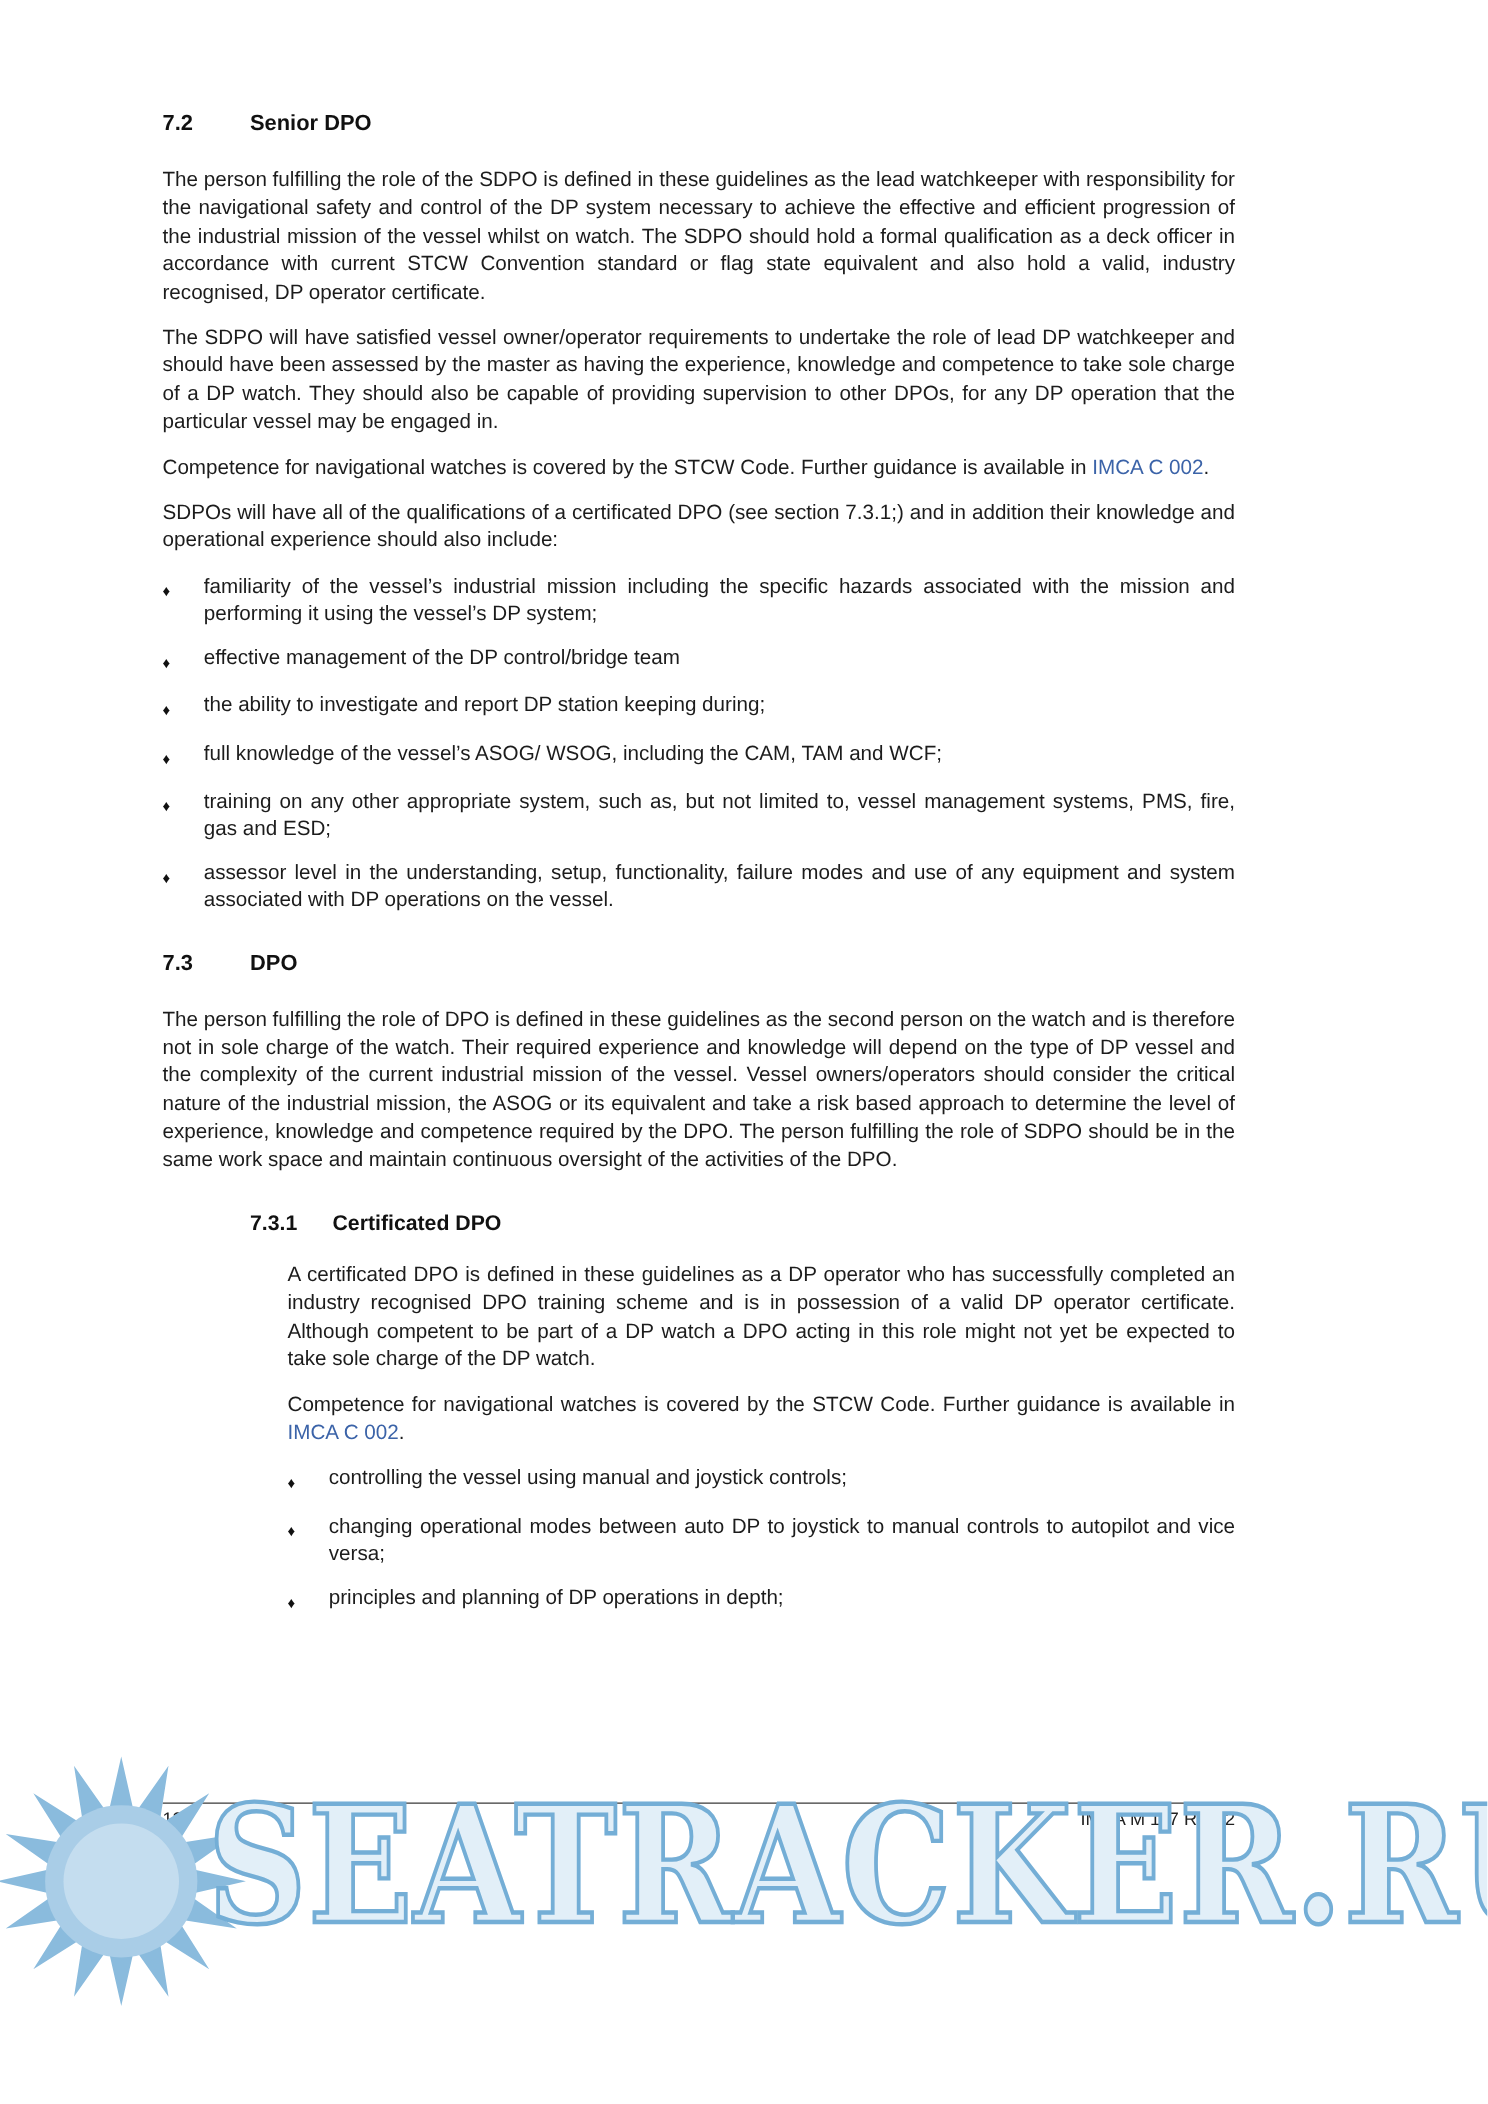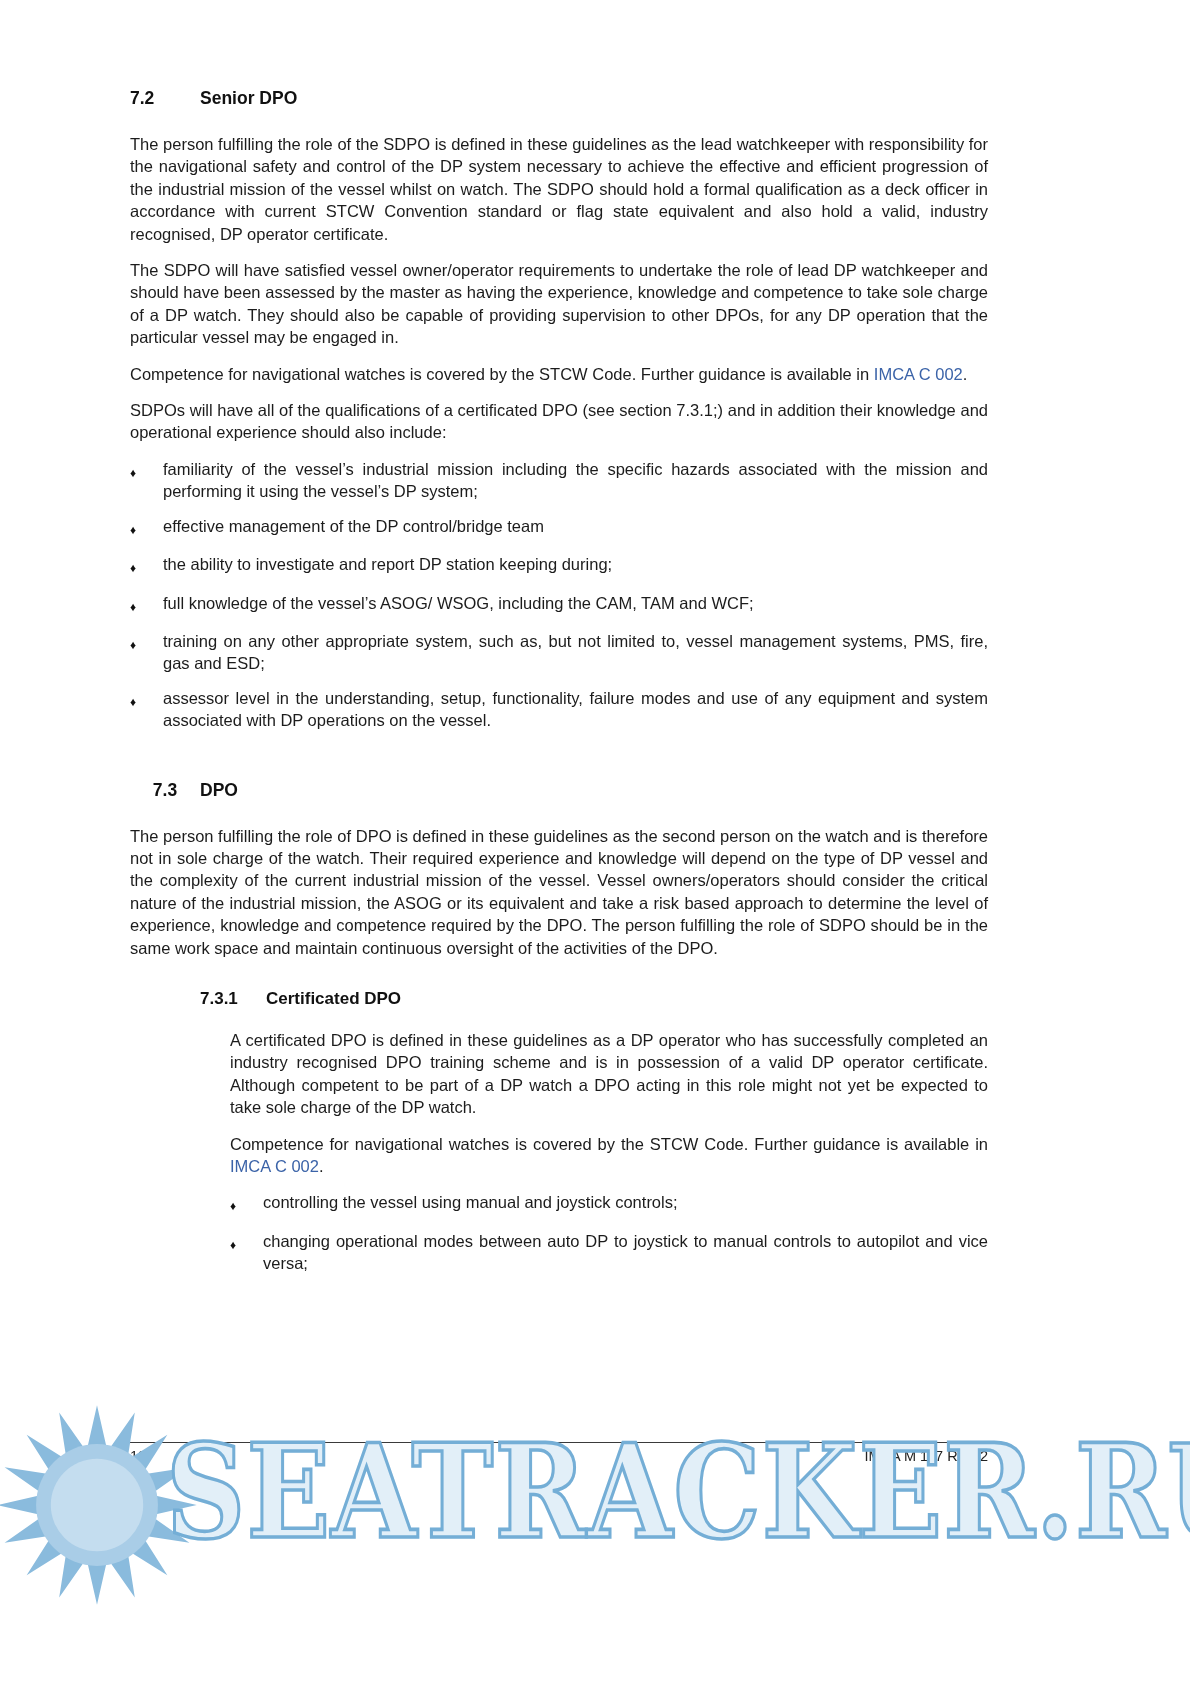--- a/index.html
+++ b/index.html
@@ -9,21 +9,21 @@
     width:1190px; height:1683px;
     background:#ffffff;
     overflow:hidden;
     font-family:"Liberation Sans", sans-serif;
     color:#1c1c1c;
   }
   .content { position:absolute; top:88px; left:130px; width:858px; }
 
   .sec-head { display:flex; font-weight:bold; font-size:17.5px; margin-bottom:24px; color:#111; }
   .sec-head .num { width:70px; flex:none; }
-  .sec-head.mt-73 { margin-top:48px;text-align:center; }
+  .sec-head.mt-73 { margin-top:28px; }
 
   .body-block { }
 
   p.para { font-size:16.5px; line-height:22.4px; text-align:justify; margin-bottom:14px; }
 
   .bullets { margin-top:4px; }
   .bullet { display:flex; font-size:16.5px; line-height:22.4px; margin-bottom:12px; }
   .bullet .marker { width:33px; flex:none; font-size:12px; padding-top:4px; color:#111; }
   .bullet .btext { flex:1; text-align:justify; }
 
@@ -118,20 +118,24 @@
 
       <div class="bullets">
         <div class="bullet">
           <span class="marker">♦</span>
           <span class="btext">controlling the vessel using manual and joystick controls;</span>
         </div>
         <div class="bullet">
           <span class="marker">♦</span>
           <span class="btext">changing operational modes between auto DP to joystick to manual controls to autopilot and vice versa;</span>
         </div>
+        <div class="bullet">
+          <span class="marker">♦</span>
+          <span class="btext">principles and planning of DP operations in depth;</span>
+        </div>
       </div>
     </div>
 
   </div>
 
   <div class="footer">
     <span>12</span>
     <span>IMCA M 117 Rev. 2</span>
   </div>
 

